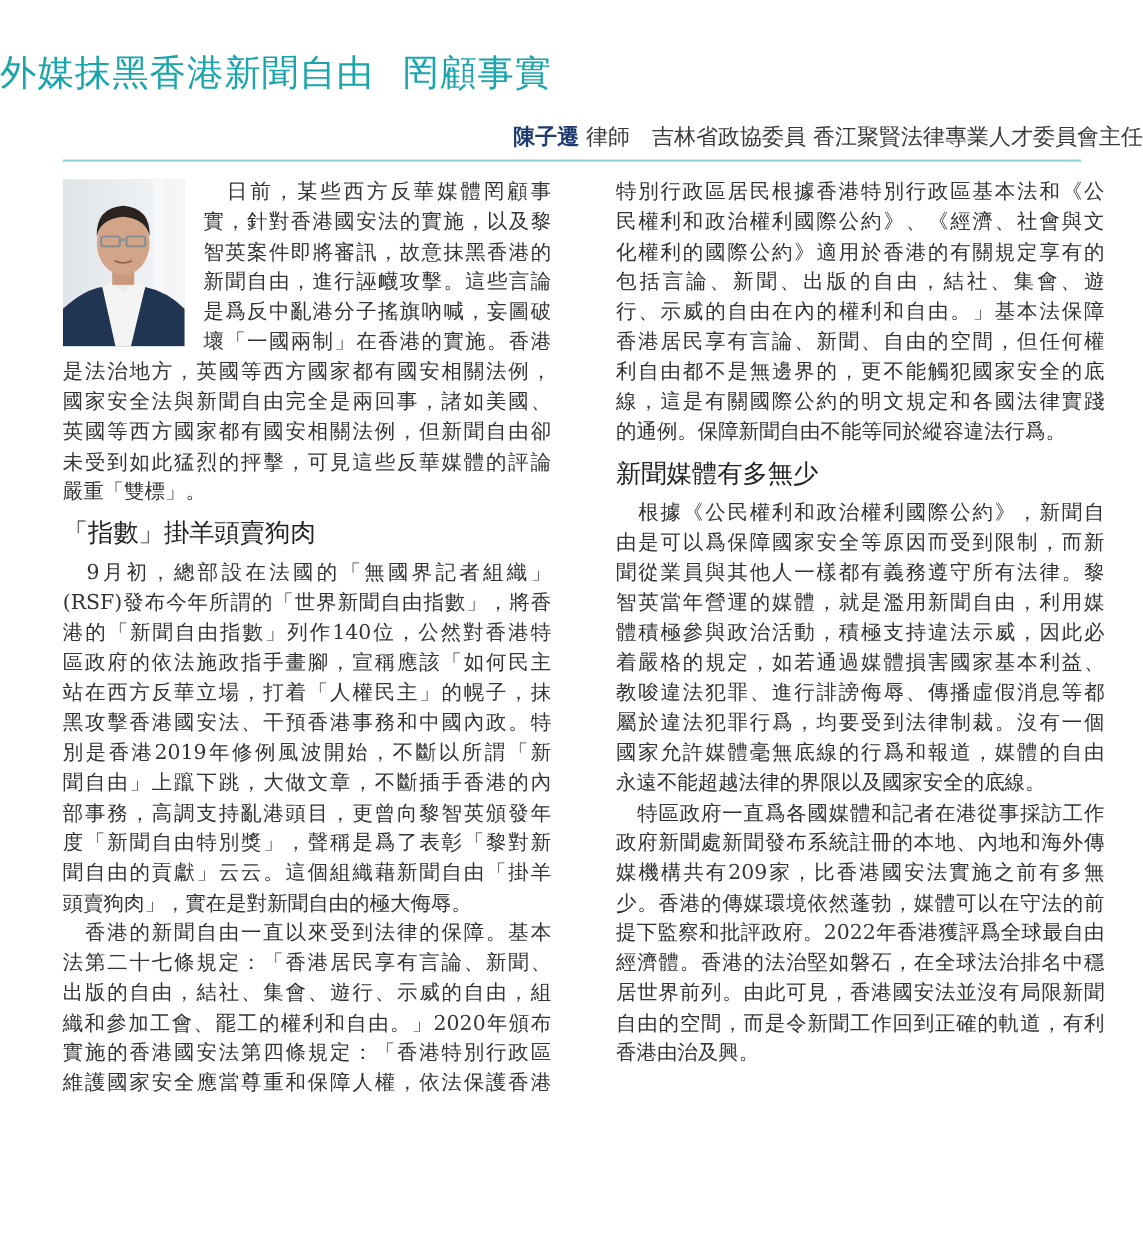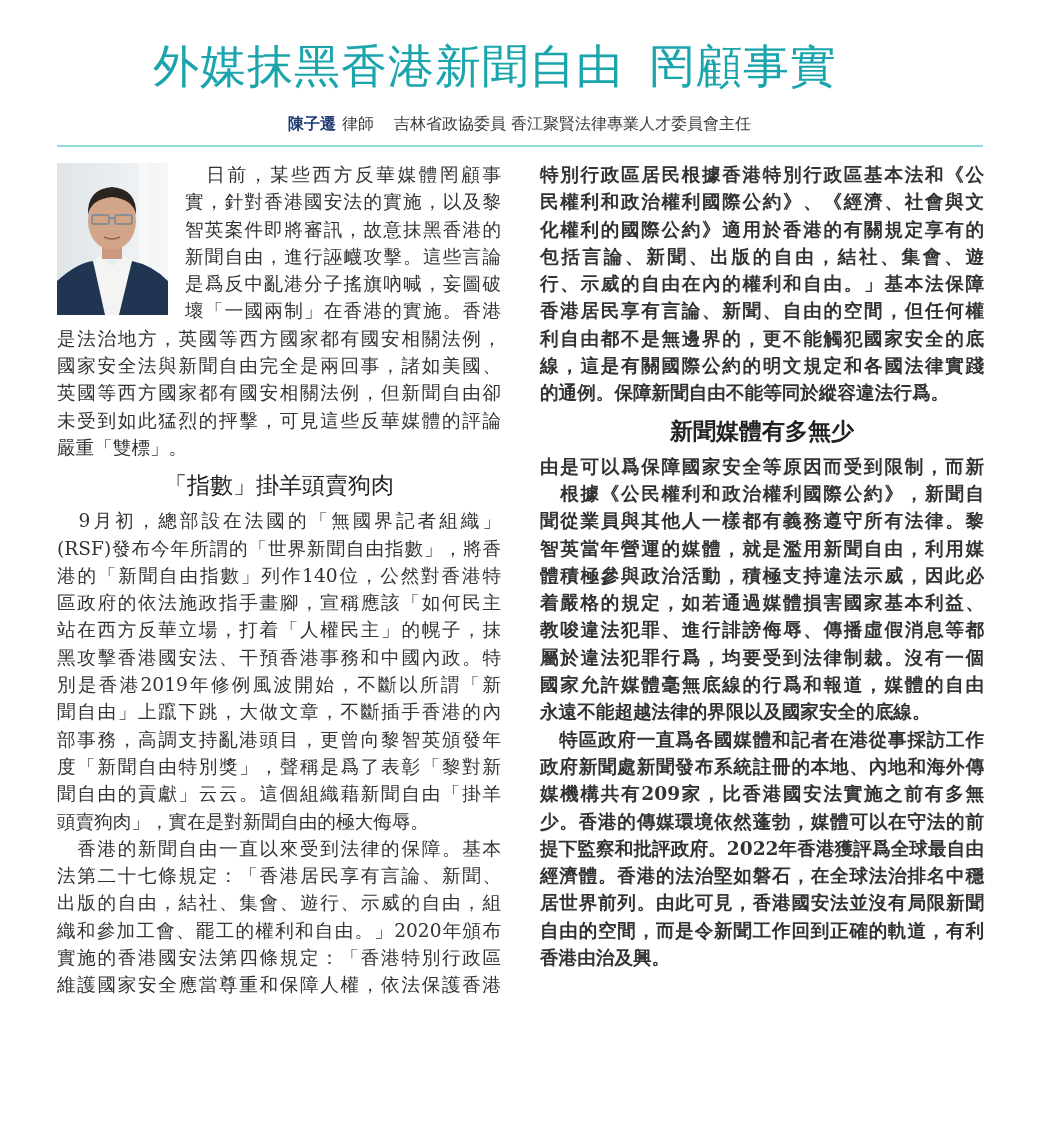--- a/index.html
+++ b/index.html
@@ -1,36 +1,36 @@
 <!DOCTYPE html>
 <html><head>
 <meta charset="utf-8">
 <style>
   html, body { margin: 0; padding: 0; background: #ffffff; }
   body { width: 1039px; height: 1126px; position: relative; overflow: hidden;
          font-family: "DejaVu Serif", "Liberation Serif", serif; color: #333333; }
-  .title { position: absolute; left: 0; width: 837px; top: 38px; text-align: right;
-           font-family: "DejaVu Sans", "Liberation Sans", sans-serif; font-size: 46px;
+  .title { position: absolute; left: 0; width: 837px; top: 38px; text-align: left;
+           font-family: "DejaVu Sans", "Liberation Sans", sans-serif; font-size: 33px;
            line-height: 56px; color: #1aa5ad; letter-spacing: 1px; white-space: nowrap; }
   .title .gap { display: inline-block; width: 26px; }
-  .byline { position: absolute; left: 0; width: 1039px; top: 112px; text-align: center;
-            font-family: "DejaVu Sans", "Liberation Sans", sans-serif; font-size: 16px;
+  .byline { position: absolute; left: 0; width: 1039px; top: 112px; text-align: right;
+            font-family: "DejaVu Sans", "Liberation Sans", sans-serif; font-size: 20px;
             line-height: 24px; color: #3a3a3a; white-space: nowrap; }
   .byline .name { font-weight: bold; color: #1f3b70; margin-right: 6px; }
   .byline .role { margin-right: 20px; }
   .divider { position: absolute; left: 57px; top: 145px; width: 926px; height: 2px; background: #8fd8dc; }
   .photo { position: absolute; left: 57px; top: 163px; width: 111px; height: 152px; overflow: hidden;
            background: #e8ecef; }
   .col { position: absolute; font-size: 18.6px; line-height: 27.3px; color: #333333; }
   .col .ln { display: block; white-space: nowrap; text-align: justify; text-align-last: justify; height: 27.3px; }
   .col .ln.last { text-align-last: left; }
   .col-left { left: 57px; top: 161px; width: 444px; }
-  .col-right { left: 540px; top: 161px; width: 444px; font-weight: bold; }
+  .col-right { left: 560px; top: 161px; width: 444px; }
   .indent-photo .ln { margin-left: 128px; }
-  .head { display: block; text-align: center; font-family: "DejaVu Sans", "Liberation Sans", sans-serif;
+  .head { display: block; text-align: left; font-family: "DejaVu Sans", "Liberation Sans", sans-serif;
           font-size: 23px; color: #222222; height: 44px; line-height: 44px; margin: 2px 0 0 0; }
 </style>
 </head>
 <body>
 
 <div class="title"><span>外媒抹黑香港新聞自由</span><span class="gap"></span><span>罔顧事實</span></div>
 
 <div class="byline">
   <span class="name">陳子遷</span><span class="role">律師</span><span>吉林省政協委員 香江聚賢法律專業人才委員會主任</span>
 </div>
@@ -115,22 +115,22 @@
     <span class="ln">化權利的國際公約》適用於香港的有關規定享有的</span>
     <span class="ln">包括言論、新聞、出版的自由，結社、集會、遊</span>
     <span class="ln">行、示威的自由在內的權利和自由。」基本法保障</span>
     <span class="ln">香港居民享有言論、新聞、自由的空間，但任何權</span>
     <span class="ln">利自由都不是無邊界的，更不能觸犯國家安全的底</span>
     <span class="ln">線，這是有關國際公約的明文規定和各國法律實踐</span>
     <span class="ln last">的通例。保障新聞自由不能等同於縱容違法行爲。</span>
   </div>
   <div class="head">新聞媒體有多無少</div>
   <div>
+    <span class="ln">　根據《公民權利和政治權利國際公約》，新聞自</span>
     <span class="ln">由是可以爲保障國家安全等原因而受到限制，而新</span>
-    <span class="ln">　根據《公民權利和政治權利國際公約》，新聞自</span>
     <span class="ln">聞從業員與其他人一樣都有義務遵守所有法律。黎</span>
     <span class="ln">智英當年營運的媒體，就是濫用新聞自由，利用媒</span>
     <span class="ln">體積極參與政治活動，積極支持違法示威，因此必</span>
     <span class="ln">着嚴格的規定，如若通過媒體損害國家基本利益、</span>
     <span class="ln">教唆違法犯罪、進行誹謗侮辱、傳播虛假消息等都</span>
     <span class="ln">屬於違法犯罪行爲，均要受到法律制裁。沒有一個</span>
     <span class="ln">國家允許媒體毫無底線的行爲和報道，媒體的自由</span>
     <span class="ln last">永遠不能超越法律的界限以及國家安全的底線。</span>
   </div>
   <div>

